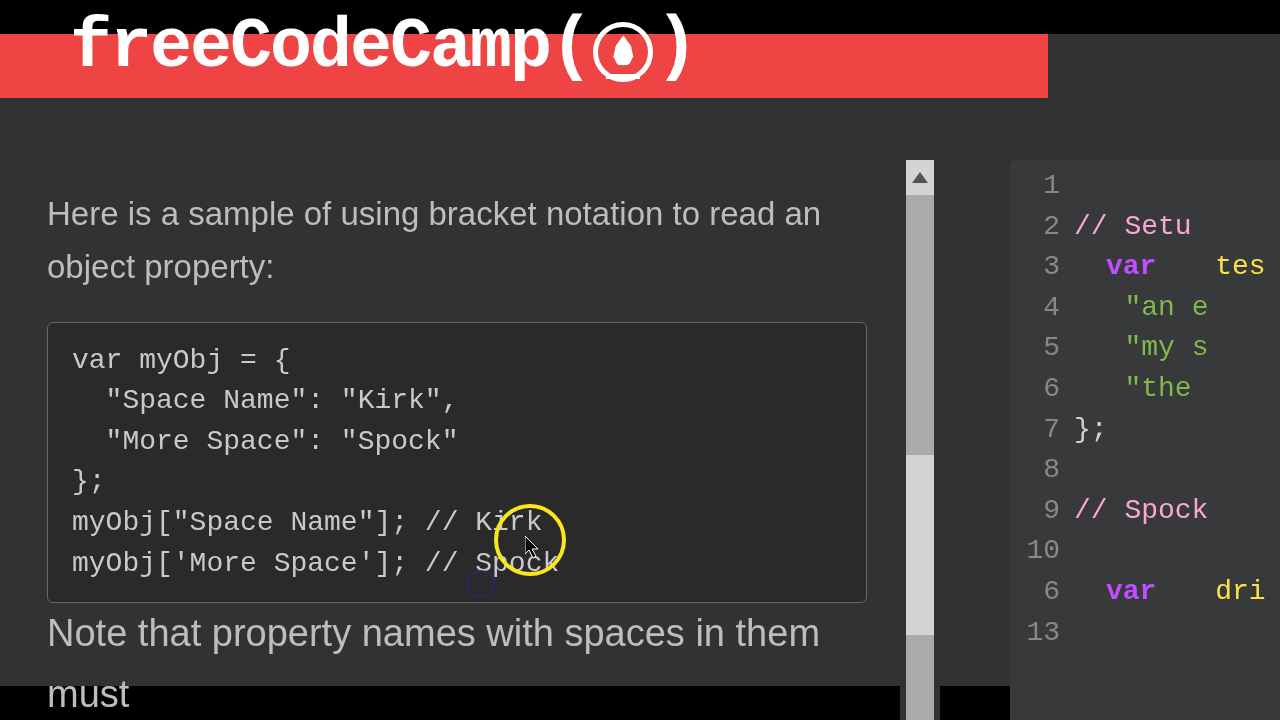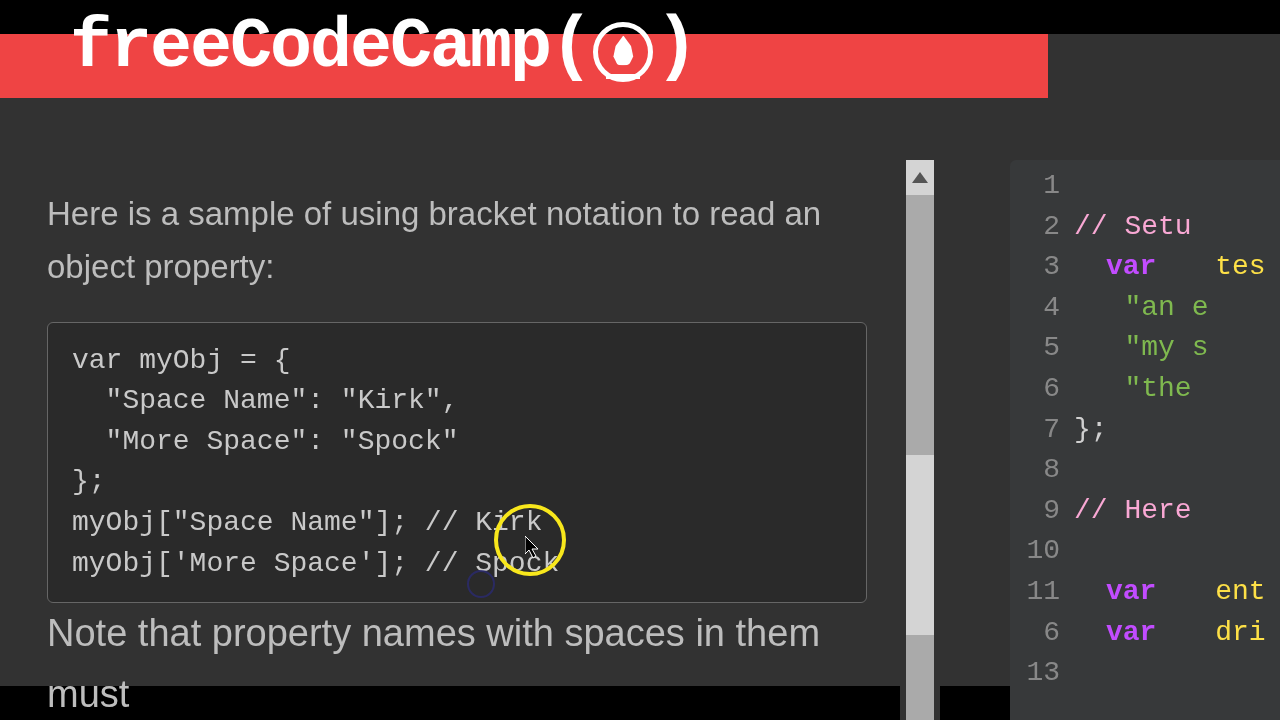--- a/index.html
+++ b/index.html
@@ -108,29 +108,25 @@
         <div class="code-row">
           <div class="gutter">7</div>
           <div class="code-text"><span class="tok-punc">};</span></div>
         </div>
         <div class="code-row">
           <div class="gutter">8</div>
           <div class="code-text"></div>
         </div>
         <div class="code-row">
           <div class="gutter">9</div>
-          <div class="code-text"><span class="tok-comment">// Here</span></div>
+          <div class="code-text"><span class="tok-comment">// Spock</span></div>
         </div>
         <div class="code-row">
           <div class="gutter">10</div>
           <div class="code-text"></div>
-        </div>
-        <div class="code-row">
-          <div class="gutter">11</div>
-          <div class="code-text"><span class="tok-kw">var </span><span class="tok-id">ent</span></div>
         </div>
         <div class="code-row">
           <div class="gutter">6</div>
           <div class="code-text"><span class="tok-kw">var </span><span class="tok-id">dri</span></div>
         </div>
         <div class="code-row">
           <div class="gutter">13</div>
           <div class="code-text"></div>
         </div>
       </div>

